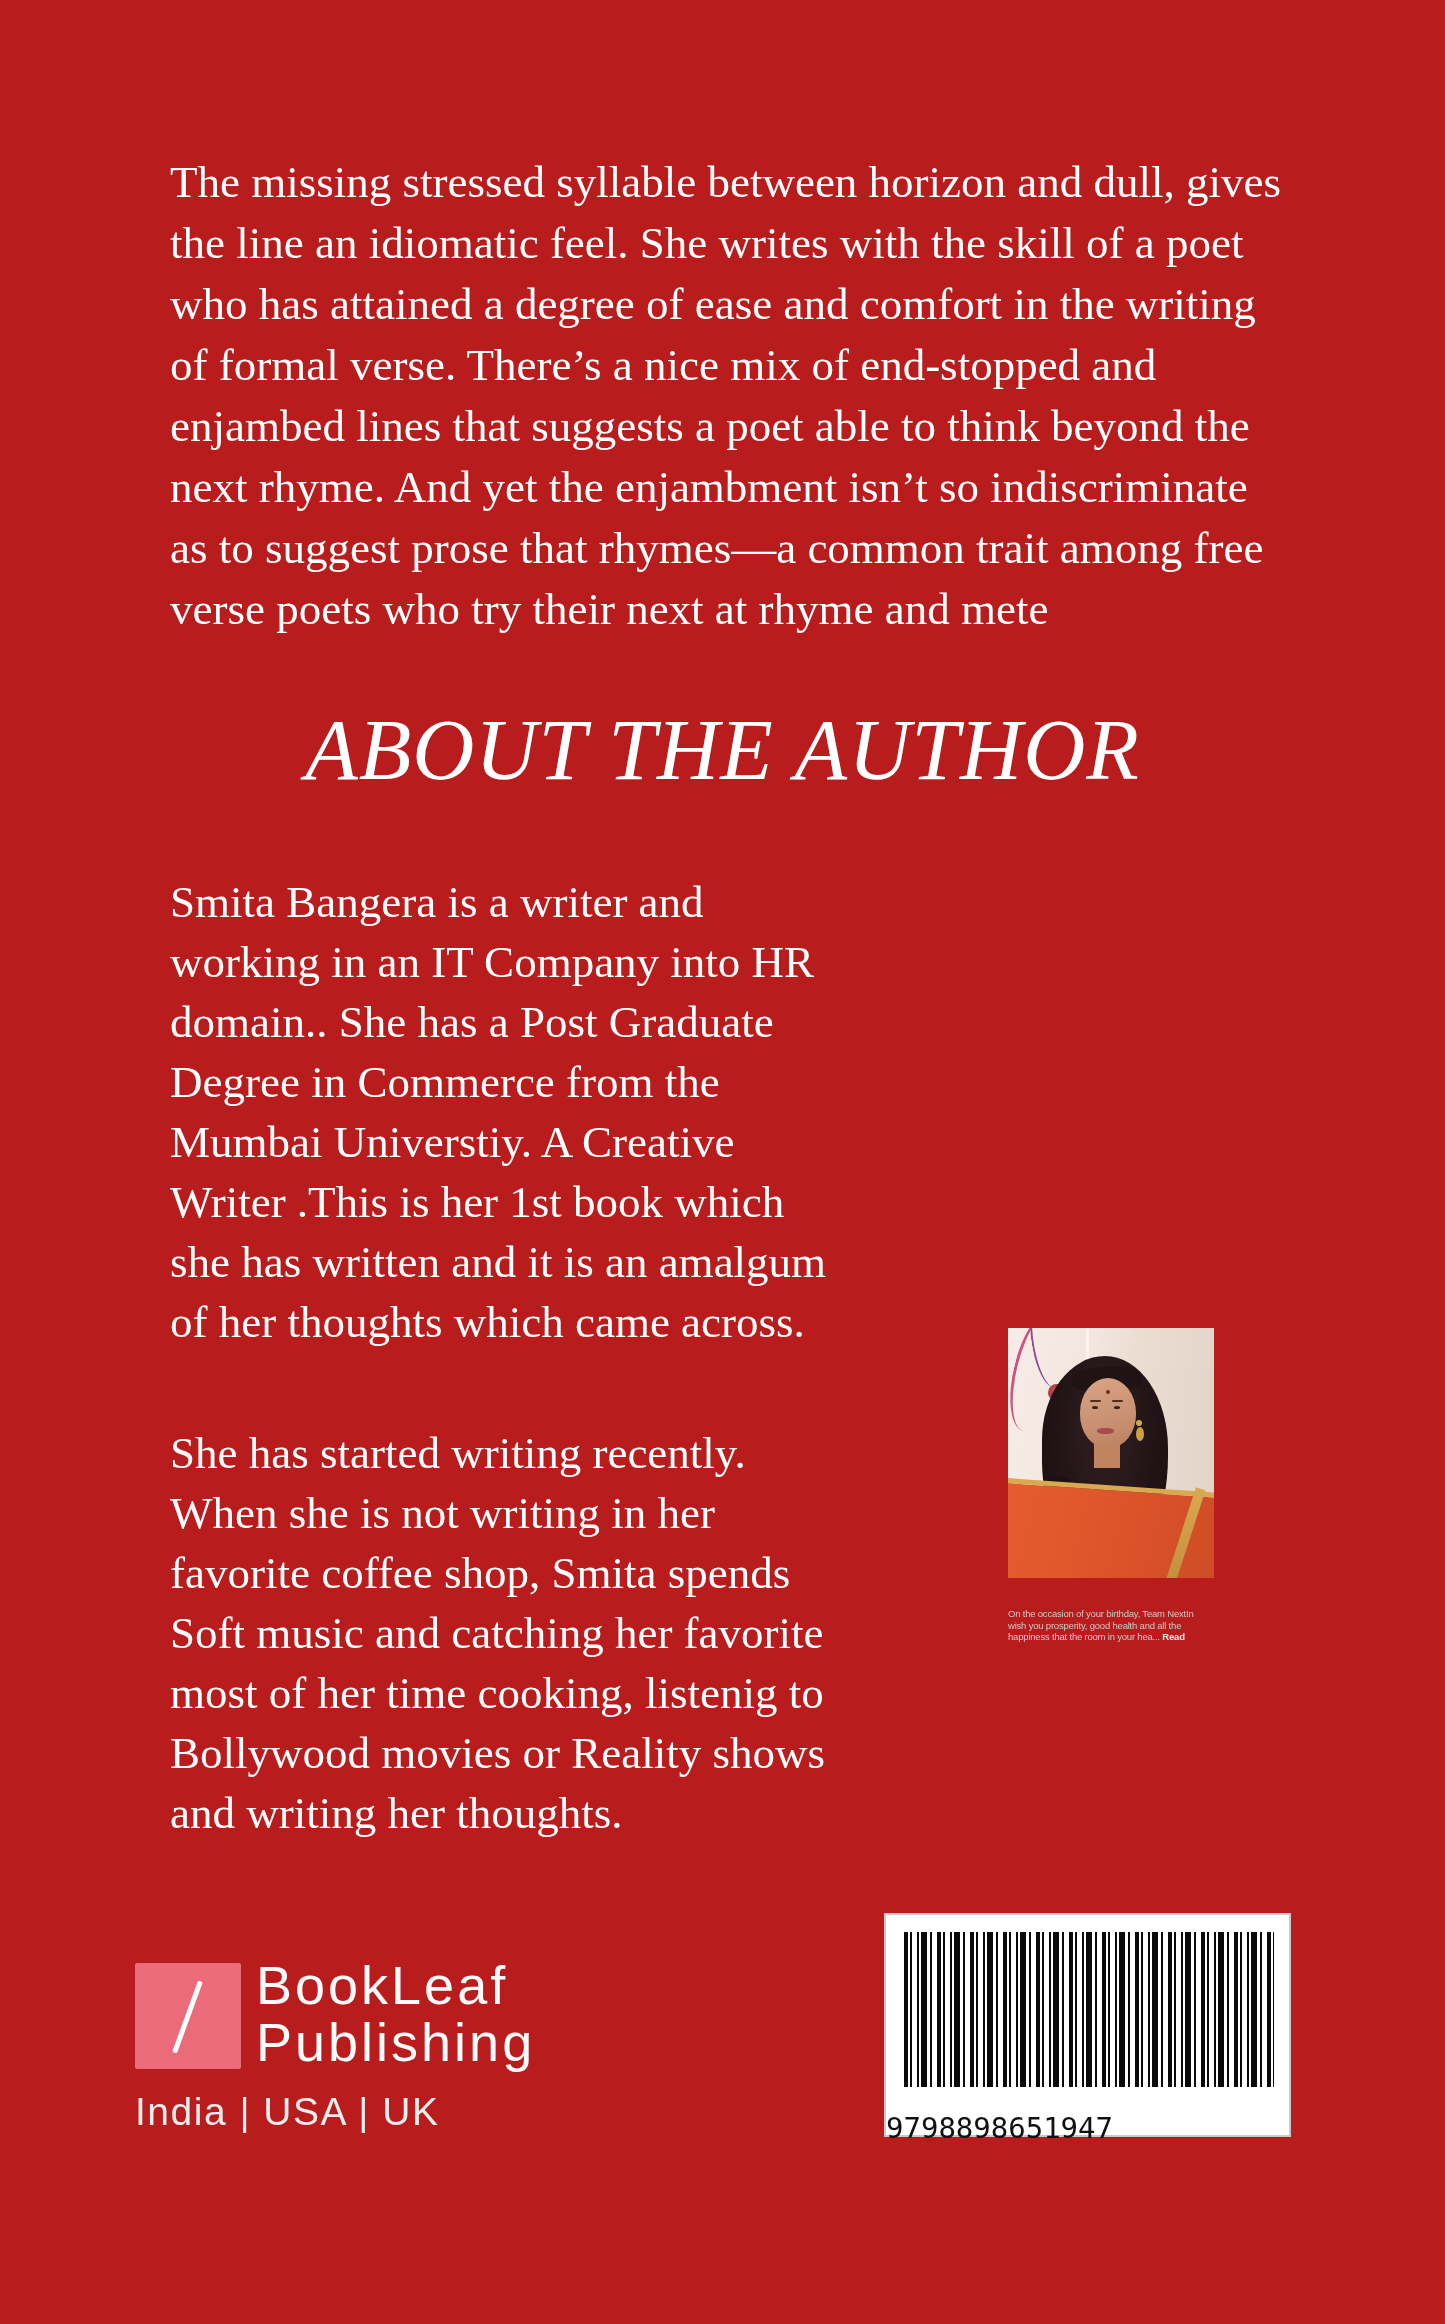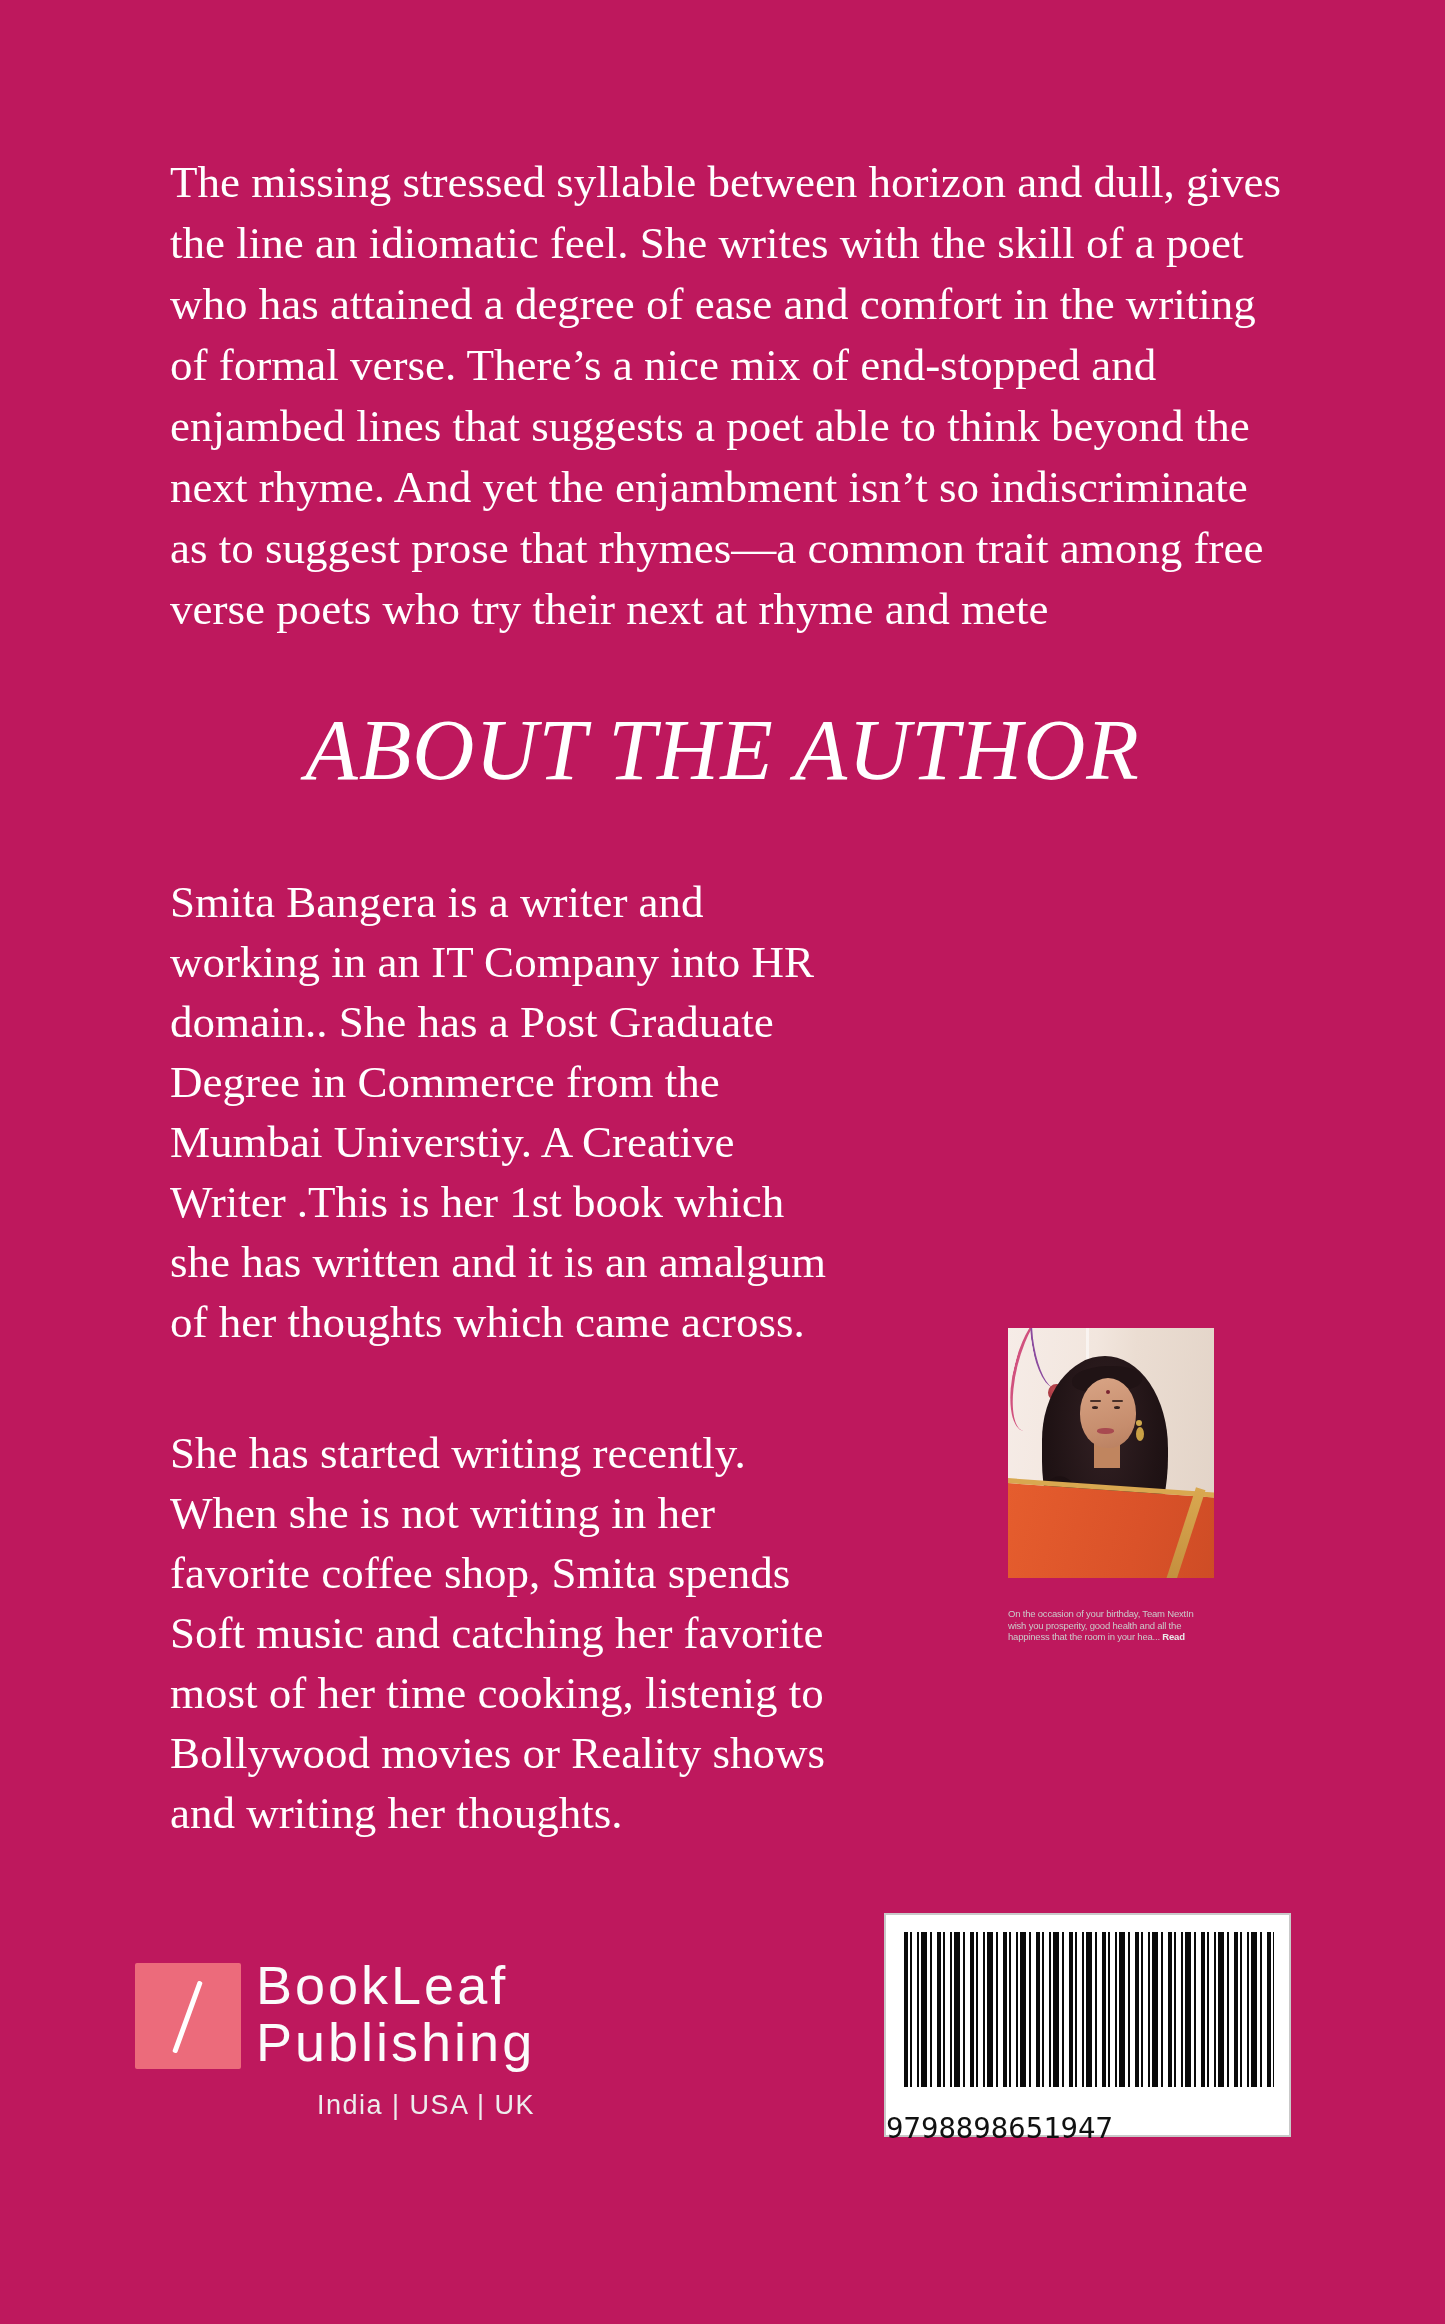--- a/index.html
+++ b/index.html
@@ -1,17 +1,17 @@
 <!DOCTYPE html>
 <html><head>
 <meta charset="utf-8">
 <style>
   html,body { margin:0; padding:0; background:#000; }
   .page {
-    position:relative; width:1445px; height:2324px; background:#be185d;
+    position:relative; width:1445px; height:2324px; background:#b91c1c;
     font-family:"Liberation Serif","DejaVu Serif",serif; color:#ffffff; overflow:hidden;
   }
   .line { white-space:pre; }
 
   
   .review { position:absolute; left:170px; top:152px; font-size:45px; line-height:61px; }
 
   
   .about-heading {
     position:absolute; left:0; top:700px; width:1445px; margin:0;
@@ -62,23 +62,23 @@
   .photo-caption .read { font-weight:bold; color:#eaeaea; }
 
   
   .logo-square { position:absolute; left:135px; top:1963px; width:106px; height:106px;
     background:#ec6b7b; border-radius:2px; }
   .logo-slash { position:absolute; left:50px; top:16px; width:5px; height:76px;
     background:#ffffff; transform:rotate(20deg); border-radius:2px; }
   .logo-text { position:absolute; left:256px; top:1957px;
     font-family:"Liberation Sans","DejaVu Sans",sans-serif; font-weight:300;
     font-size:54px; line-height:57px; letter-spacing:3px; color:#fbfbfb; }
-  .regions { position:absolute; left:135px; top:2090px; width:400px; text-align:right;
+  .regions { position:absolute; left:135px; top:2090px; width:400px; text-align:left;
     font-family:"Liberation Sans","DejaVu Sans",sans-serif; font-weight:300;
-    font-size:27px; letter-spacing:1.5px; color:#ededed; }
+    font-size:39px; letter-spacing:1.5px; color:#ededed; }
 
   
   .barcode { position:absolute; left:884px; top:1913px; width:407px; height:224px;
     background:#ffffff; border:2px solid #c9c9c9; box-sizing:border-box; }
   .bars { position:absolute; left:18px; top:17px; width:370px; height:155px;
     background:repeating-linear-gradient(90deg,
       #0a0a0a 0 4px,#ffffff 4px 6px,#0a0a0a 6px 8px,#ffffff 8px 13px,
       #0a0a0a 13px 15px,#ffffff 15px 17px,#0a0a0a 17px 23px,#ffffff 23px 26px,
       #0a0a0a 26px 28px,#ffffff 28px 33px); }
   .barcode-number { position:absolute; left:0; top:196px; width:100%; text-align:left;

